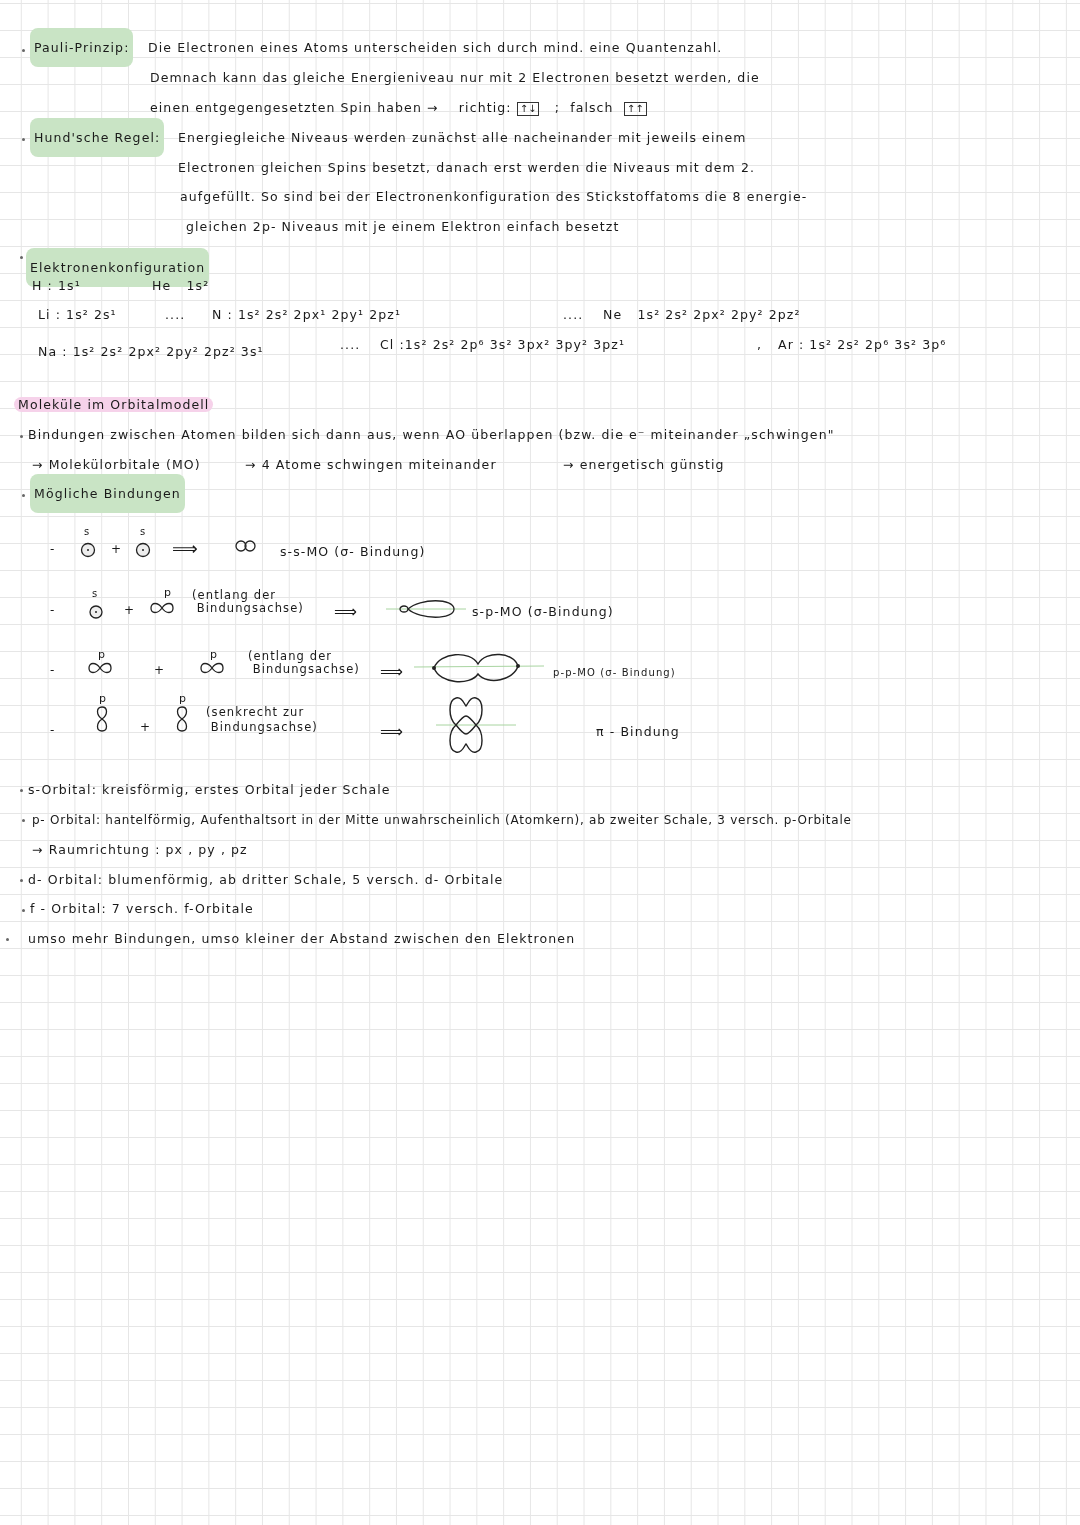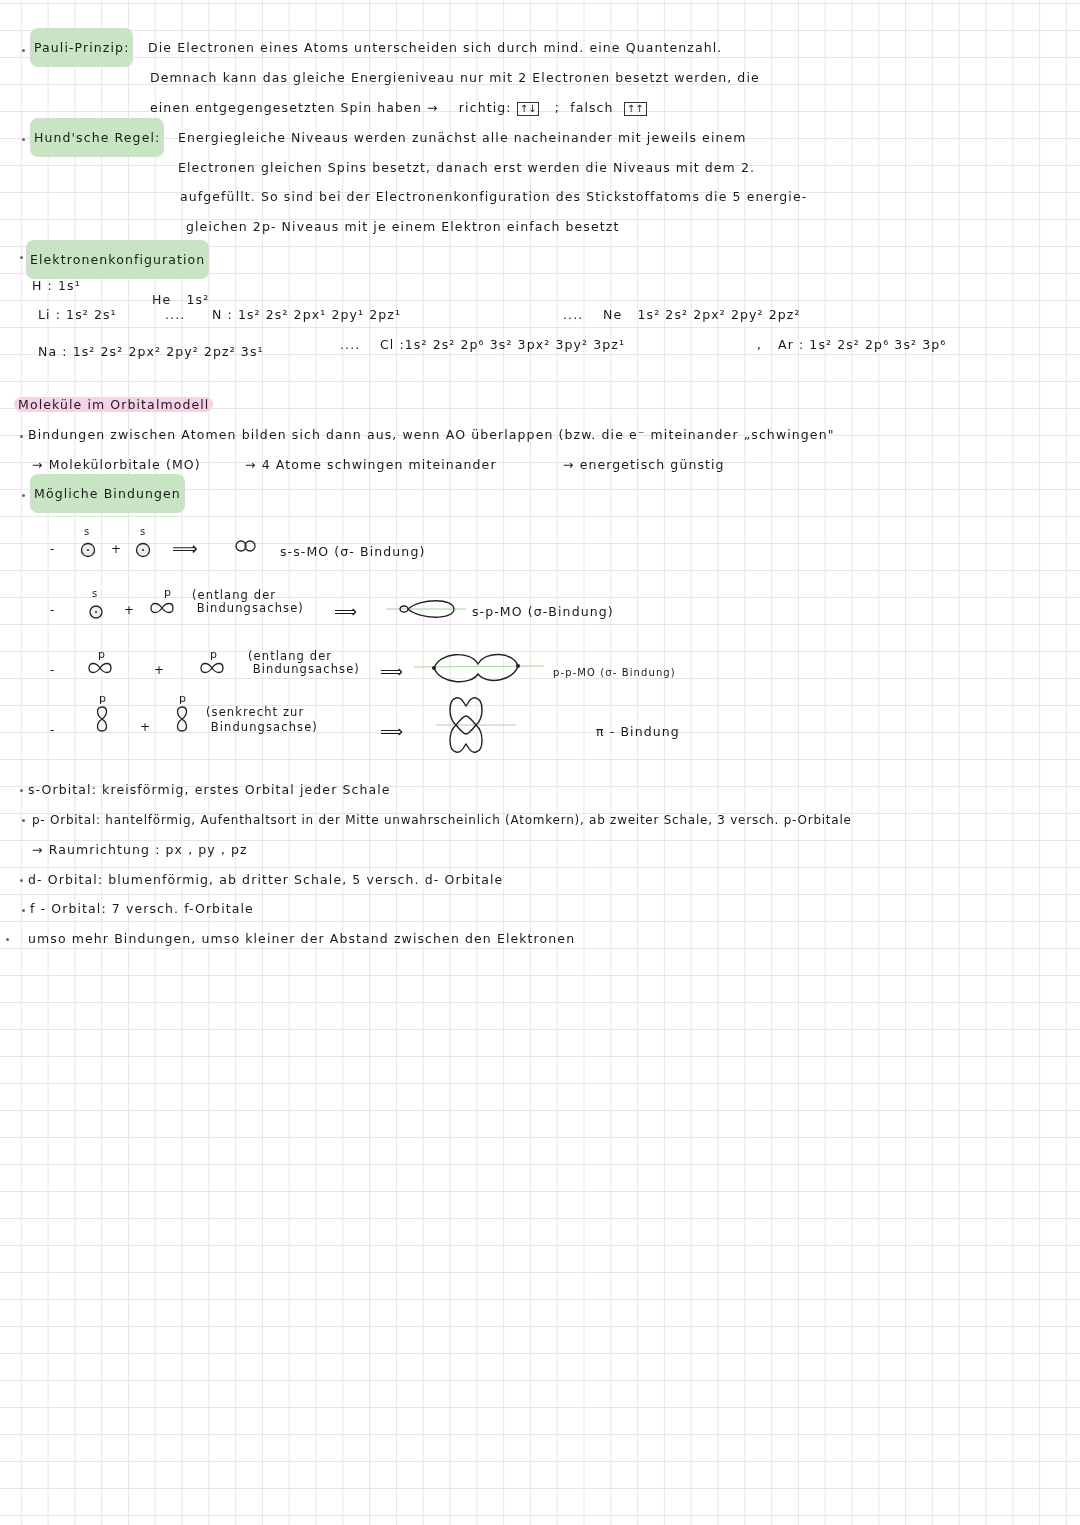--- a/index.html
+++ b/index.html
@@ -35,27 +35,27 @@
   <span class="box">↑↓</span>
   &nbsp;&nbsp;<span>;</span>&nbsp;
   <span>falsch</span>&nbsp;
   <span class="box">↑↑</span>
 </div>
 
 <div class="dot" style="left:22px;top:138px"></div>
 <div class="t" style="left:30px;top:130px"><span class="hl-green">Hund'sche Regel:</span></div>
 <div class="t" style="left:178px;top:130px">Energiegleiche Niveaus werden zunächst alle nacheinander mit jeweils einem</div>
 <div class="t" style="left:178px;top:160px">Electronen gleichen Spins besetzt, danach erst werden die Niveaus mit dem 2.</div>
-<div class="t" style="left:180px;top:189px">aufgefüllt. So sind bei der Electronenkonfiguration des Stickstoffatoms die 5 energie-</div>
+<div class="t" style="left:180px;top:189px">aufgefüllt. So sind bei der Electronenkonfiguration des Stickstoffatoms die 8 energie-</div>
 <div class="t" style="left:186px;top:219px">gleichen 2p- Niveaus mit je einem Elektron einfach besetzt</div>
 
 <div class="dot" style="left:20px;top:256px"></div>
-<div class="t" style="left:26px;top:252px"><span class="hl-green">Elektronenkonfiguration</span></div>
+<div class="t" style="left:26px;top:260px"><span class="hl-green">Elektronenkonfiguration</span></div>
 <div class="t" style="left:32px;top:278px"><span>H :</span> <span>1s¹</span></div>
-<div class="t" style="left:152px;top:292px"><span>He</span>&nbsp;&nbsp;&nbsp;<span>1s²</span></div>
+<div class="t" style="left:152px;top:278px"><span>He</span>&nbsp;&nbsp;&nbsp;<span>1s²</span></div>
 <div class="t" style="left:38px;top:307px"><span>Li :</span> <span>1s² 2s¹</span></div>
 <div class="t" style="left:165px;top:307px">....</div>
 <div class="t" style="left:212px;top:307px"><span>N :</span> <span>1s²  2s²  2px¹  2py¹  2pz¹</span></div>
 <div class="t" style="left:563px;top:307px">....</div>
 <div class="t" style="left:603px;top:307px"><span>Ne</span>&nbsp;&nbsp;&nbsp;<span>1s²  2s²  2px²  2py²  2pz²</span></div>
 <div class="t" style="left:38px;top:344px"><span>Na :</span> <span>1s² 2s² 2px² 2py² 2pz²  3s¹</span></div>
 <div class="t" style="left:340px;top:337px">....</div>
 <div class="t" style="left:380px;top:337px"><span>Cl :</span><span>1s²  2s²  2p⁶  3s²  3px²  3py²  3pz¹</span></div>
 <div class="t" style="left:757px;top:337px">,</div>
 <div class="t" style="left:778px;top:337px"><span>Ar :</span> <span>1s²  2s²  2p⁶  3s²  3p⁶</span></div>

